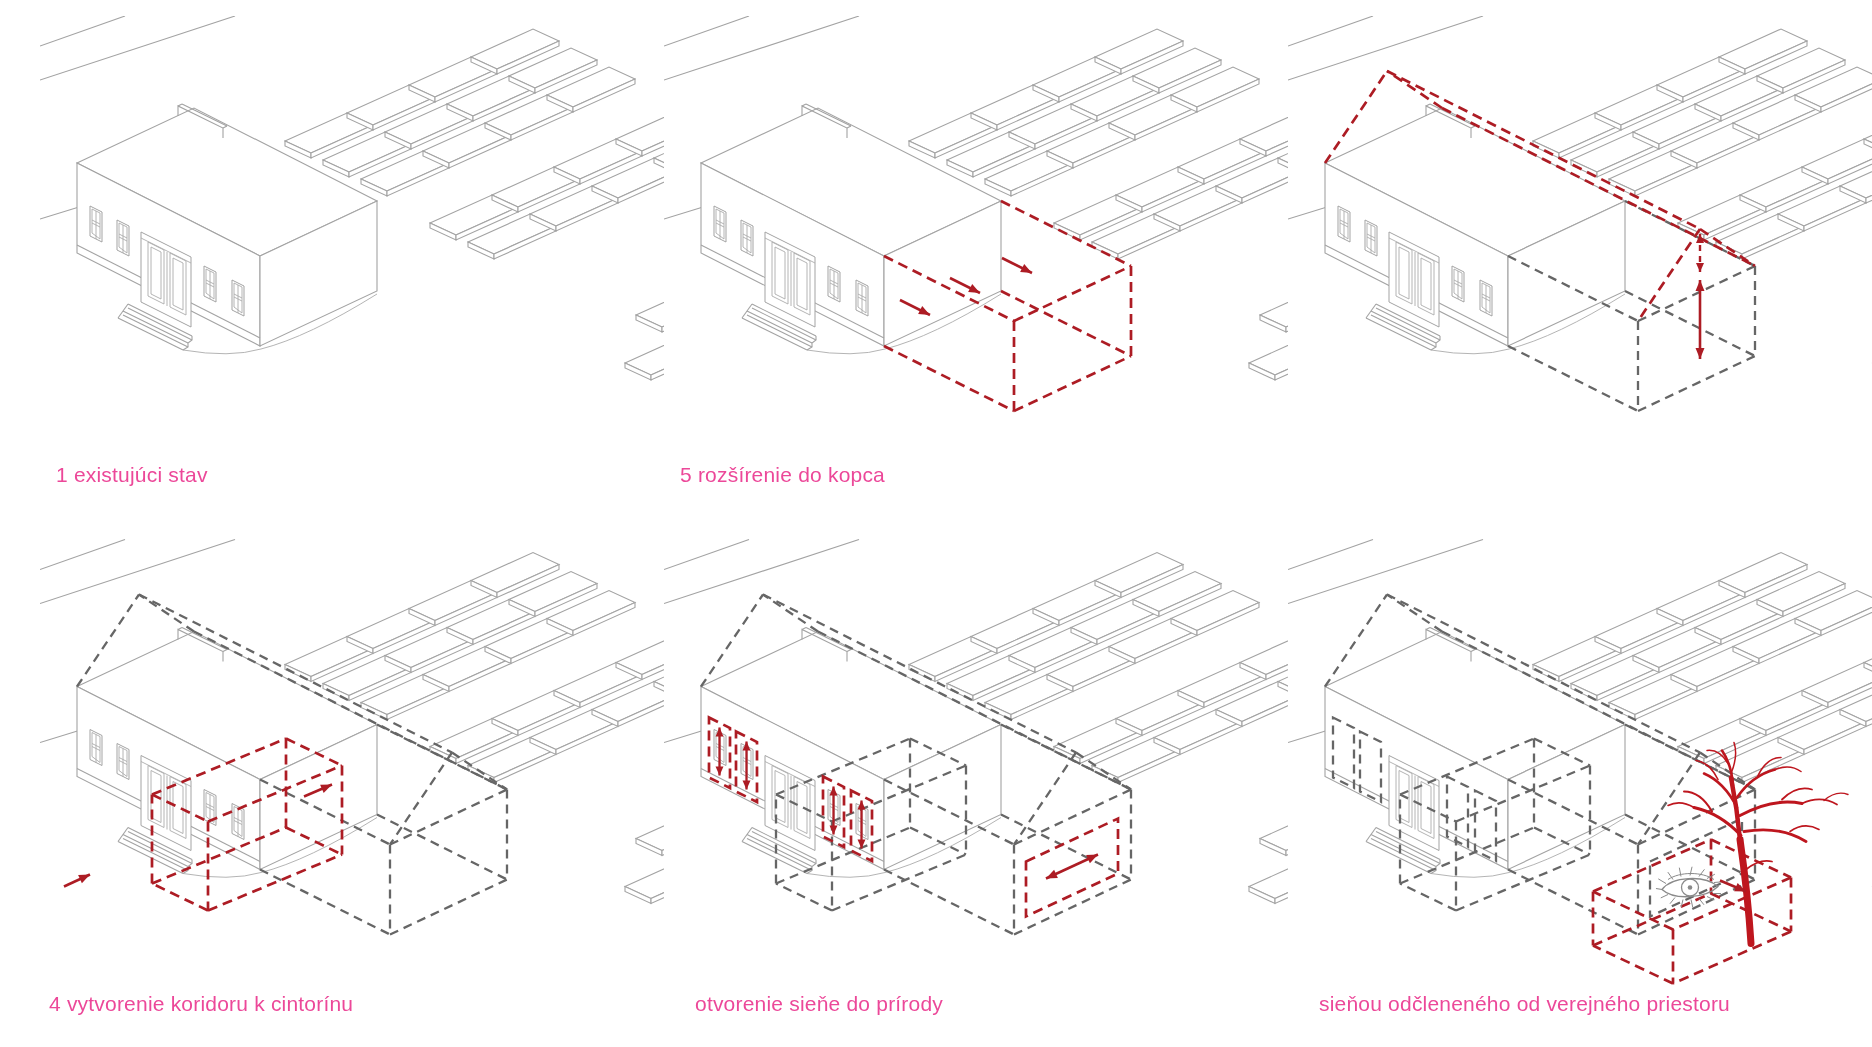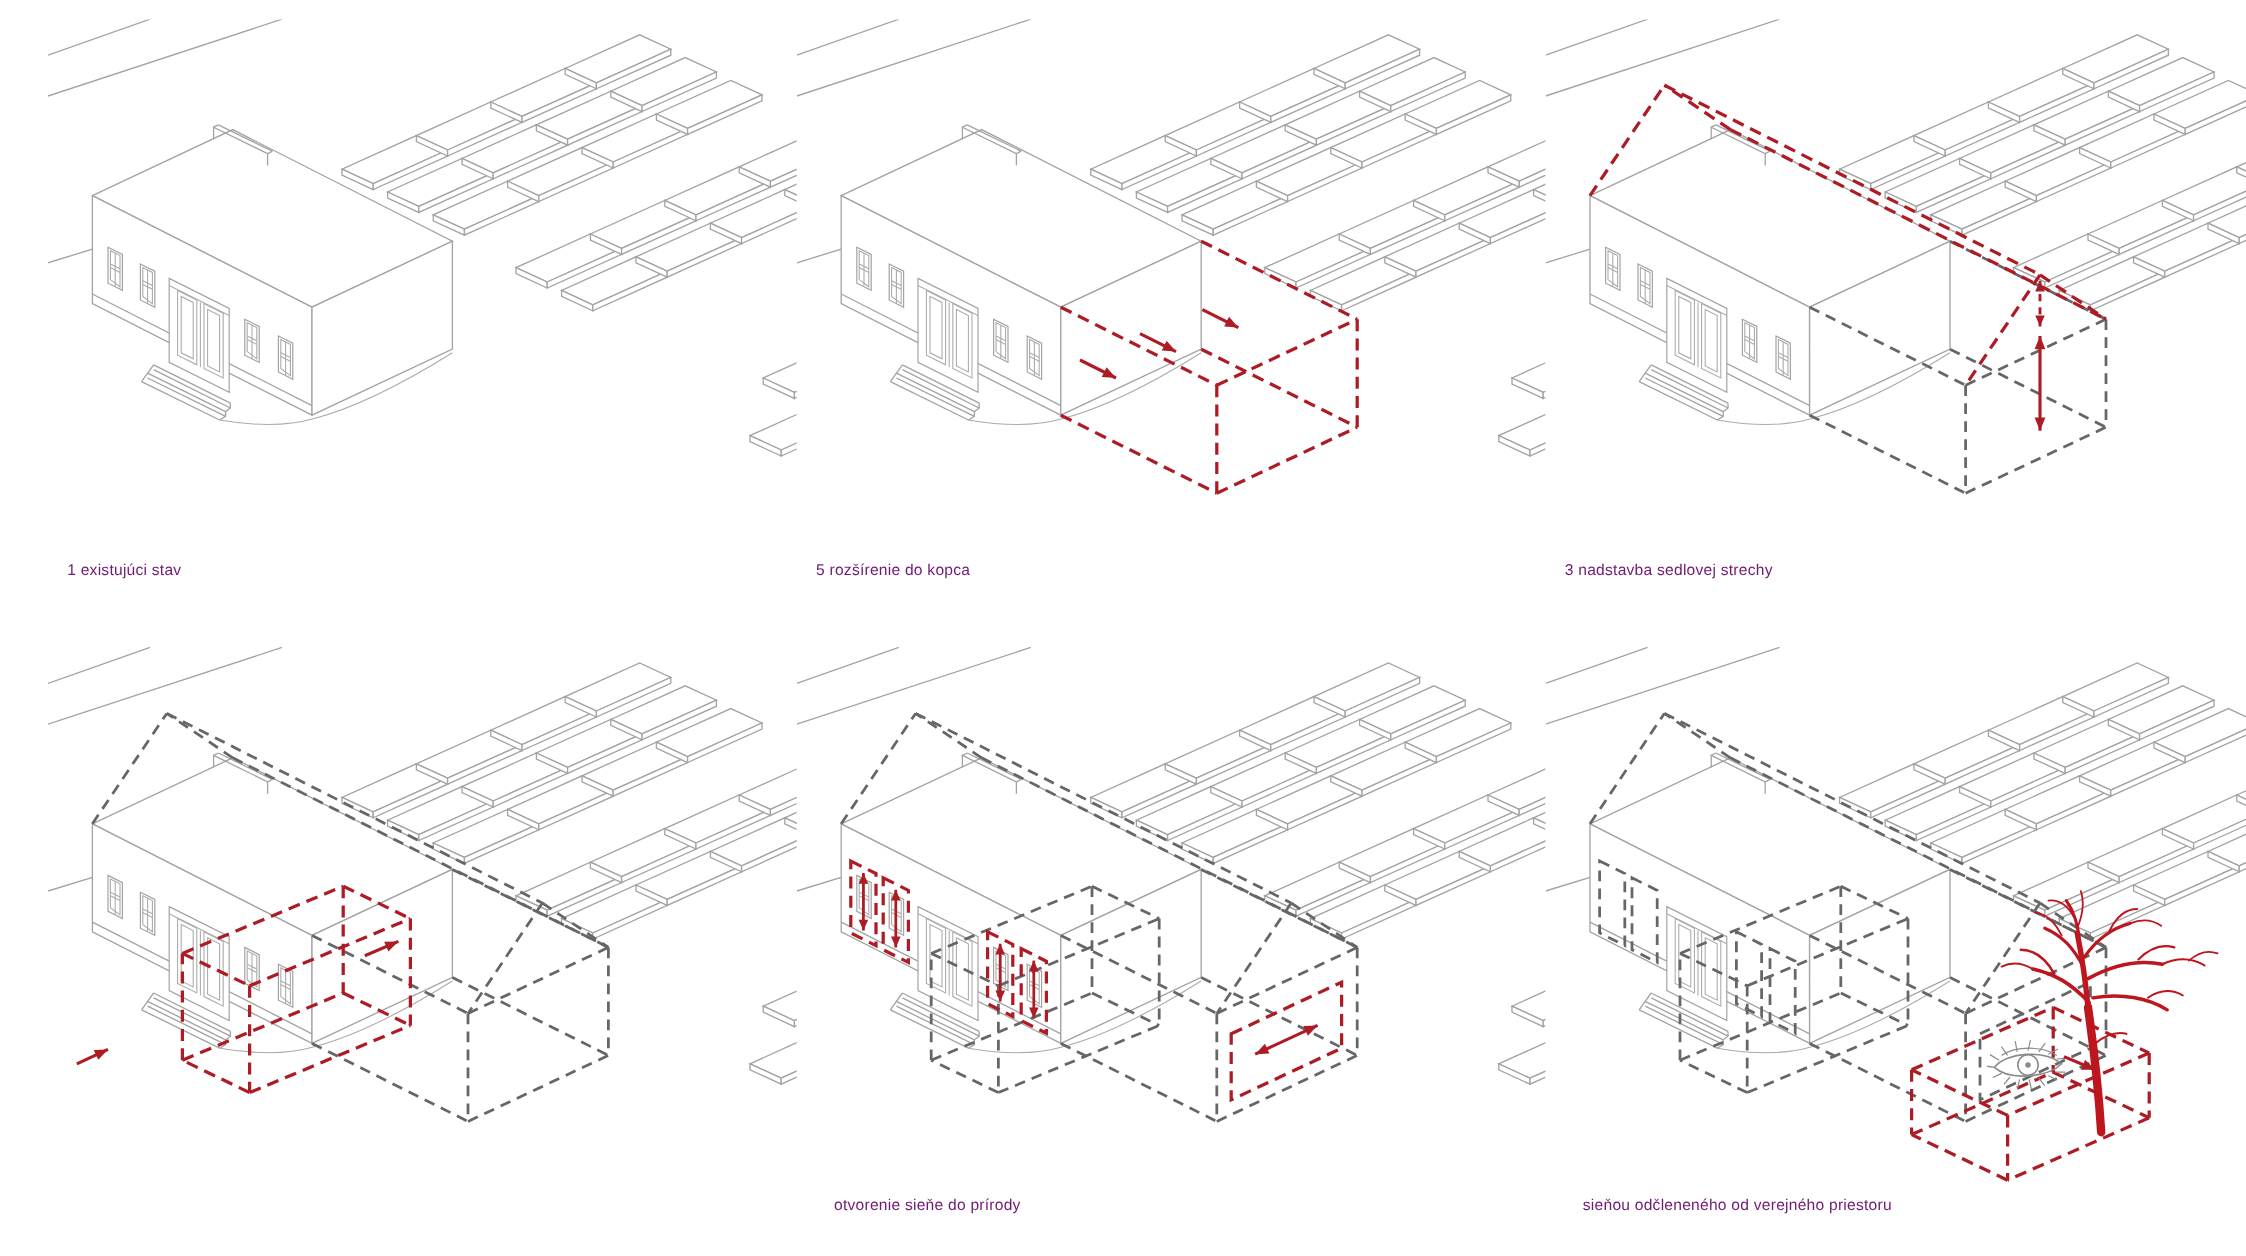--- a/index.html
+++ b/index.html
@@ -1,20 +1,20 @@
 <!DOCTYPE html>
 <html><head>
 <meta charset="utf-8">
 <style>
   html,body{margin:0;padding:0;background:#ffffff;}
   body{width:1872px;height:1047px;overflow:hidden;font-family:"Liberation Sans", sans-serif;}
   .board{display:grid;grid-template-columns:624px 624px 624px;grid-template-rows:523px 524px;width:1872px;height:1047px;background:#fff;}
   .panel{position:relative;width:624px;overflow:hidden;}
   .panel svg{position:absolute;left:0;top:0;}
-  .caption{position:absolute;left:16px;top:443px;font-size:13px;line-height:32px;color:#701a75;letter-spacing:.2px;white-space:nowrap;}
+  .caption{position:absolute;left:16px;top:443px;font-size:21px;line-height:32px;color:#ec4899;letter-spacing:.2px;white-space:nowrap;}
   .row2 .caption{left:9px;top:449px;}
   .caption span{display:block;}
   .caption .cap-l2{padding-left:22px;}
 </style>
 </head>
 <body>
 
 <main class="board">
   <figure class="panel row1">
     <svg width="624" height="523" viewBox="0 0 624 523">
@@ -432,24 +432,20 @@
         </g>
         <g fill="none">
           <line x1="412" y1="218" x2="412" y2="256" stroke="#AD1C24" stroke-width="2.4" stroke-dasharray="6 5"></line>
           <polygon points="412,256 408,247 416,247" fill="#AD1C24" stroke="none"></polygon>
           <polygon points="412,218 416,227 408,227" fill="#AD1C24" stroke="none"></polygon>
           <line x1="412" y1="264" x2="412" y2="343" stroke="#AD1C24" stroke-width="2.6"></line>
           <polygon points="412,343 407.5,332 416.5,332" fill="#AD1C24" stroke="none"></polygon>
           <polygon points="412,264 416.5,275 407.5,275" fill="#AD1C24" stroke="none"></polygon>
         </g>
       </svg>
-    <div class="caption">
-      <span>3 nadstavba sedlovej strechy</span>
-      <span class="cap-l2"></span>
-    </div>
   </figure>
   <figure class="panel row2">
     <svg width="624" height="524" viewBox="0 0 624 523">
         <g fill="none">
           <line x1="0" y1="30" x2="85" y2="0" stroke="#A3A3A3" stroke-width="1.1"></line>
           <line x1="0" y1="64" x2="195" y2="0" stroke="#A3A3A3" stroke-width="1.1"></line>
           <line x1="0" y1="203" x2="52" y2="187" stroke="#A3A3A3" stroke-width="1.1"></line>
         </g>
         <g fill="none">
           <polygon points="245,125 271,137 333,109 307,97" fill="#ffffff" stroke="#A3A3A3" stroke-width="1.1"></polygon>
@@ -598,20 +594,24 @@
           <line x1="302" y1="226" x2="302" y2="315" stroke="#AD1C24" stroke-width="2.7" stroke-dasharray="10 6" stroke-linecap="butt"></line>
           <line x1="246" y1="288" x2="302" y2="315" stroke="#AD1C24" stroke-width="2.7" stroke-dasharray="10 6" stroke-linecap="butt"></line>
         </g>
         <g fill="none">
           <line x1="24" y1="347" x2="50" y2="335" stroke="#AD1C24" stroke-width="2.6"></line>
           <polygon points="50,335 41.89820856907289,343.6954571823312 38.12668497191717,335.5238227218272" fill="#AD1C24" stroke="none"></polygon>
           <line x1="264" y1="257" x2="292" y2="245" stroke="#AD1C24" stroke-width="2.6"></line>
           <polygon points="292,245 283.66204151340764,253.46926491945212 280.1167678261951,245.1969596492896" fill="#AD1C24" stroke="none"></polygon>
         </g>
       </svg>
+    <div class="caption">
+      <span>4 vytvorenie koridoru k cintorínu</span>
+      <span class="cap-l2"></span>
+    </div>
   </figure>
   <figure class="panel row2">
     <svg width="624" height="524" viewBox="0 0 624 523">
         <g fill="none">
           <line x1="0" y1="30" x2="85" y2="0" stroke="#A3A3A3" stroke-width="1.1"></line>
           <line x1="0" y1="64" x2="195" y2="0" stroke="#A3A3A3" stroke-width="1.1"></line>
           <line x1="0" y1="203" x2="52" y2="187" stroke="#A3A3A3" stroke-width="1.1"></line>
         </g>
         <g fill="none">
           <polygon points="245,125 271,137 333,109 307,97" fill="#ffffff" stroke="#A3A3A3" stroke-width="1.1"></polygon>

